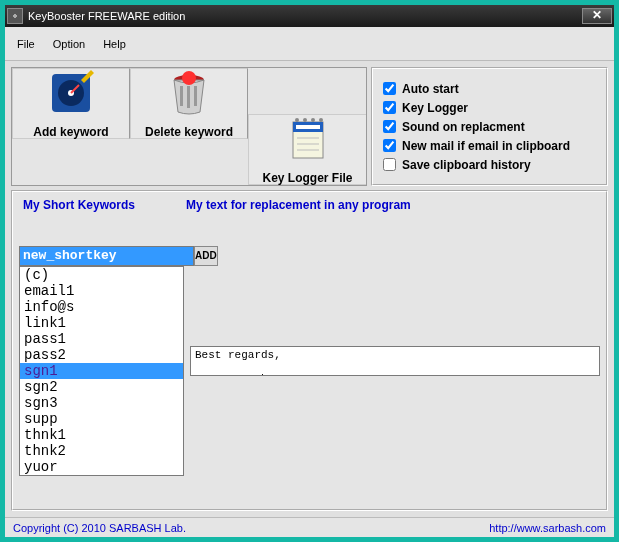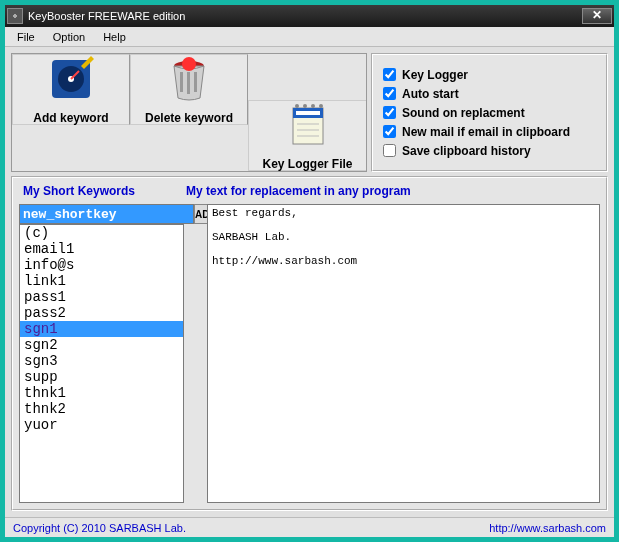--- a/index.html
+++ b/index.html
@@ -47,21 +47,21 @@
     background: linear-gradient(#666, #333);
     border: 1px solid #888;
     color: #fff;
     font-weight: bold;
     text-align: center;
     line-height: 12px;
     font-size: 12px;
     cursor: pointer;
   }
   .menubar {
-    height: 20px;
+    height: 34px;
     background: #e5e5e5;
     border-bottom: 1px solid #bbb;
     display: flex;
     align-items: center;
     padding: 0 4px;
     gap: 2px;
   }
   .menu-item { padding: 2px 8px; cursor: pointer; font-size: 11px; }
   .content {
     flex: 1;
@@ -131,21 +131,22 @@
   }
   .sect-head {
     color: #0000cc;
     font-weight: bold;
     font-size: 12px;
   }
   .sect-head.left { width: 163px; }
   .splits {
     flex: 1;
     display: flex;
-    gap: 23px;
+    gap: 6px;
+    align-items: center;
   }
   .left-col {
     width: 165px;
     display: flex;
     flex-direction: column;
   }
   .input-row {
     display: flex;
     height: 20px;
   }
@@ -275,25 +276,25 @@
               <circle cx="38" cy="6" r="2" fill="#888"></circle>
             </svg>
           </span>
           <span>Key Logger File</span>
         </div>
       </div>
 
       <div class="checks-panel">
         <label class="check-row">
           <input type="checkbox" checked="" style="">
+          <span>Auto start</span>
+        </label>
+        <label class="check-row">
+          <input type="checkbox" checked="" style="">
           <span>Key Logger</span>
-        </label>
-        <label class="check-row">
-          <input type="checkbox" checked="" style="">
-          <span>Auto start</span>
         </label>
         <label class="check-row">
           <input type="checkbox" checked="" style="">
           <span>Sound on replacment</span>
         </label>
         <label class="check-row">
           <input type="checkbox" checked="" style="">
           <span>New mail if email in clipboard</span>
         </label>
         <label class="check-row">

